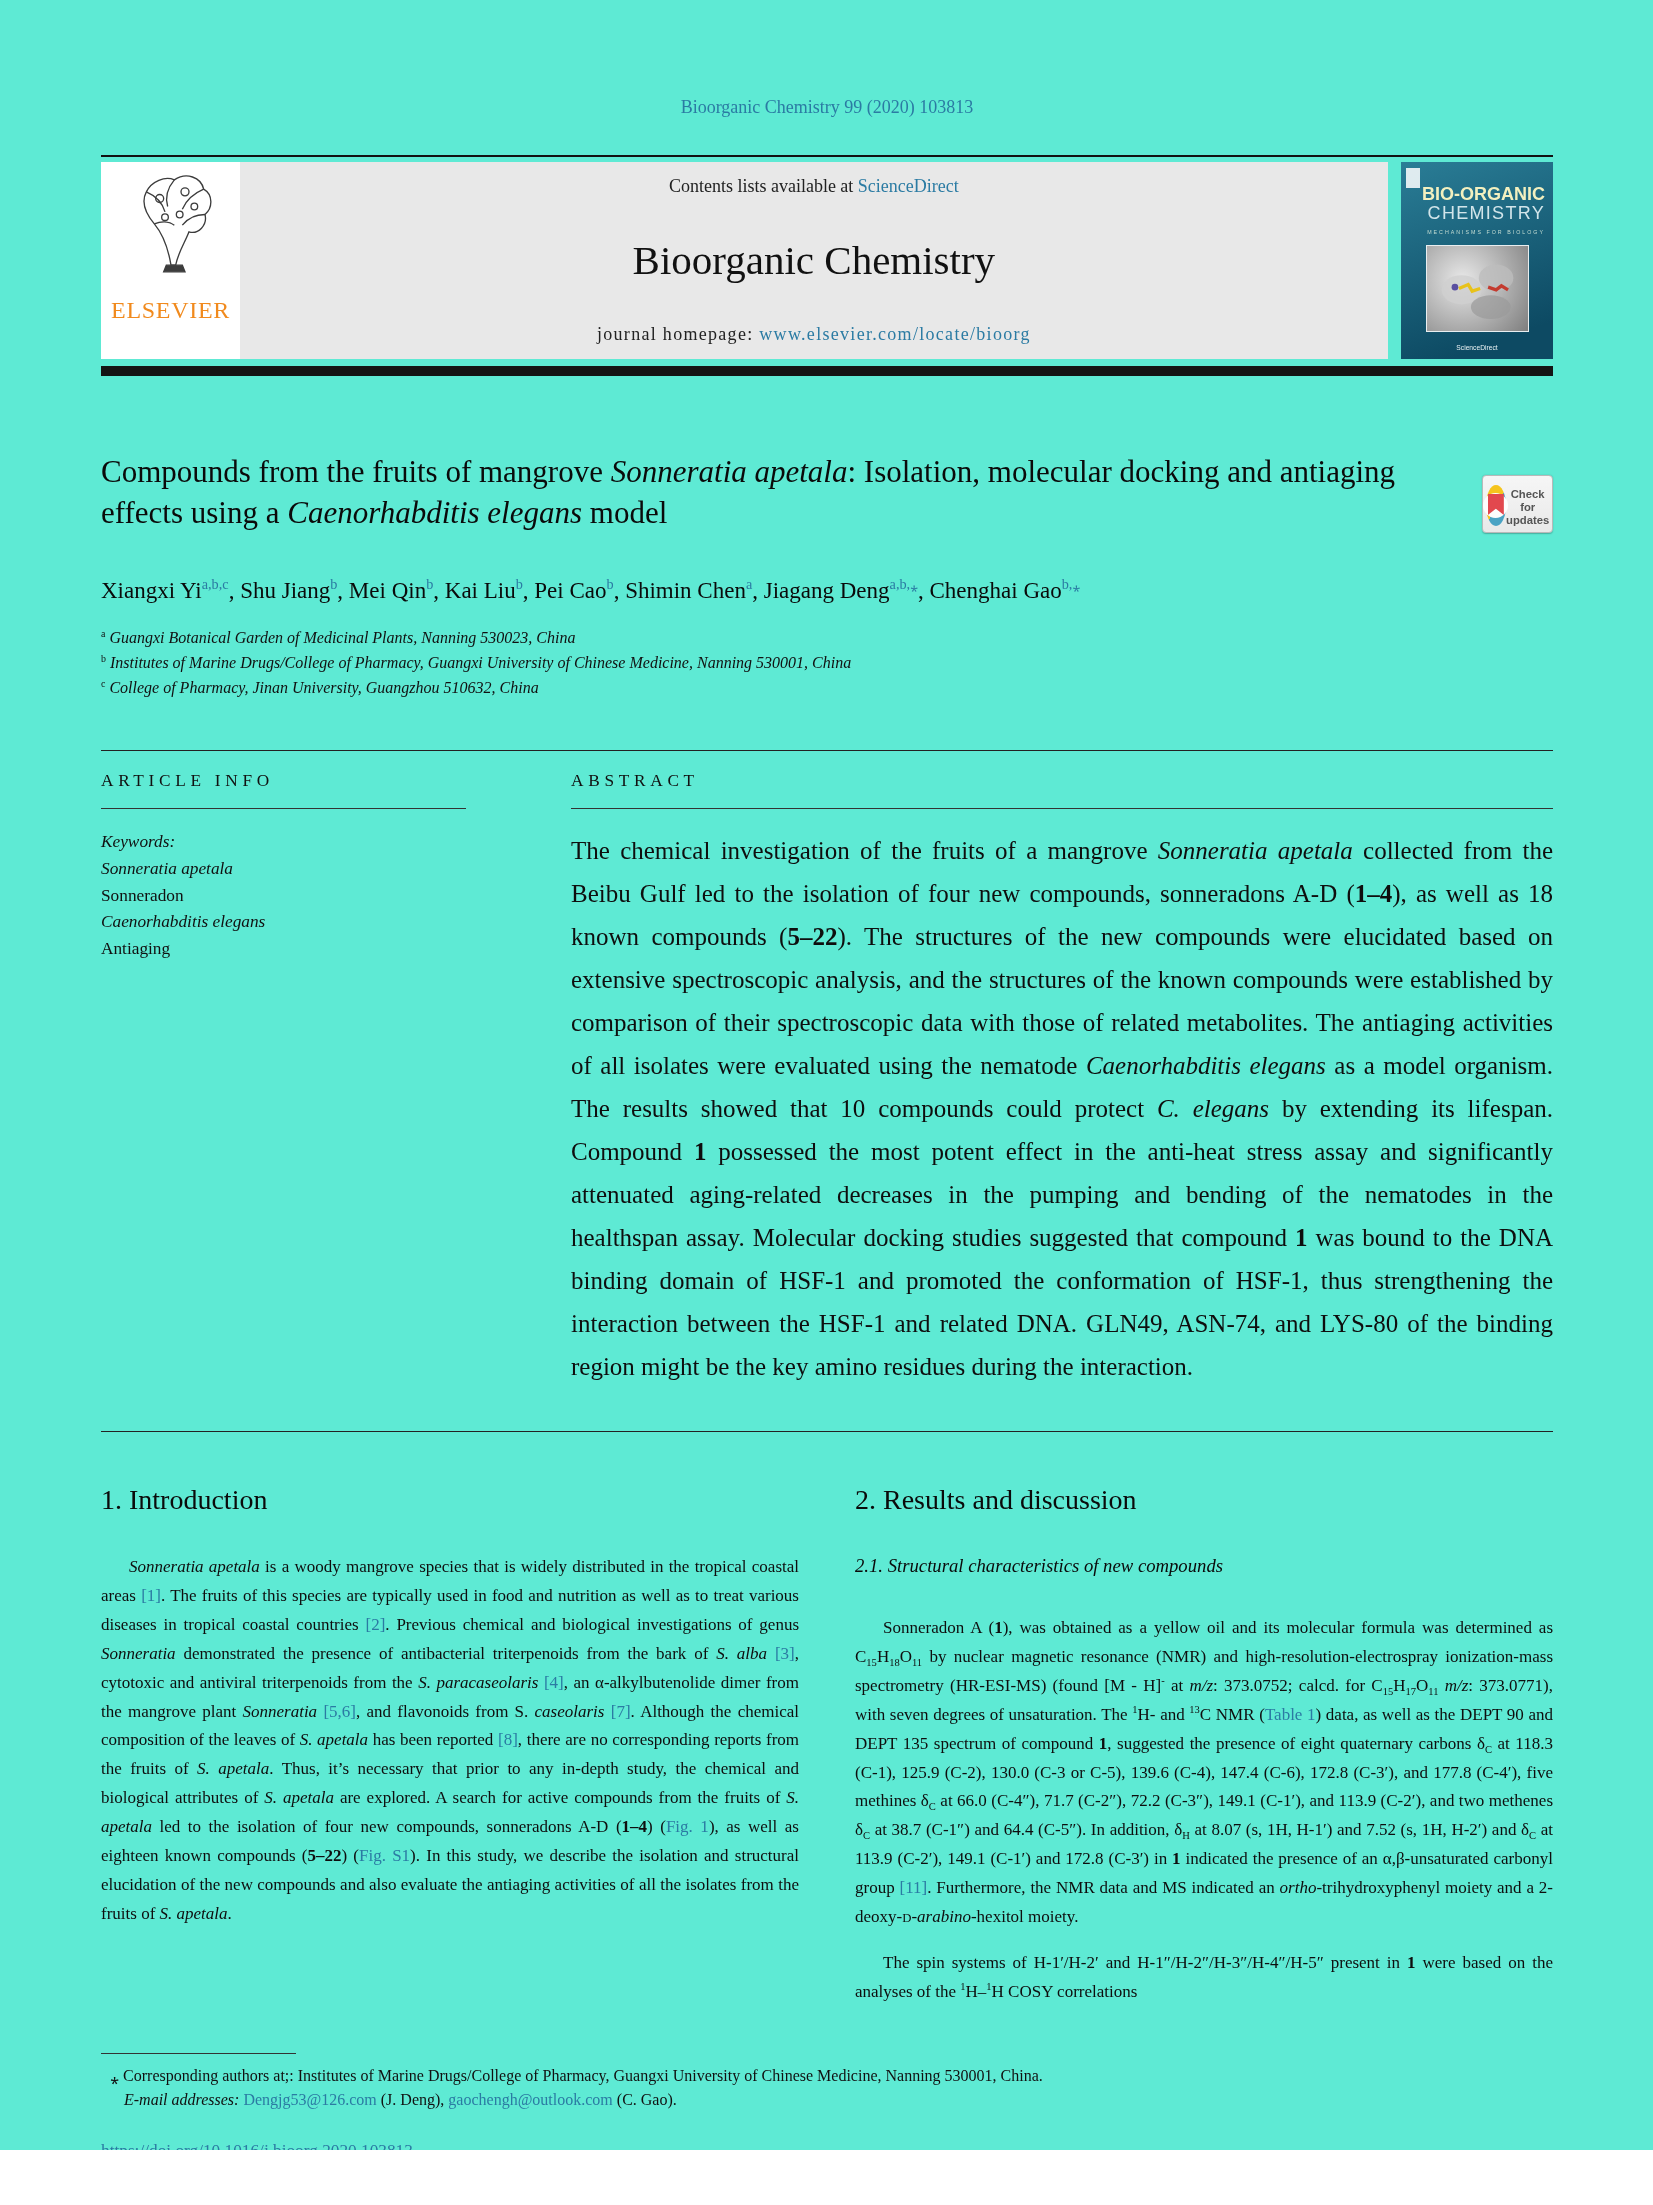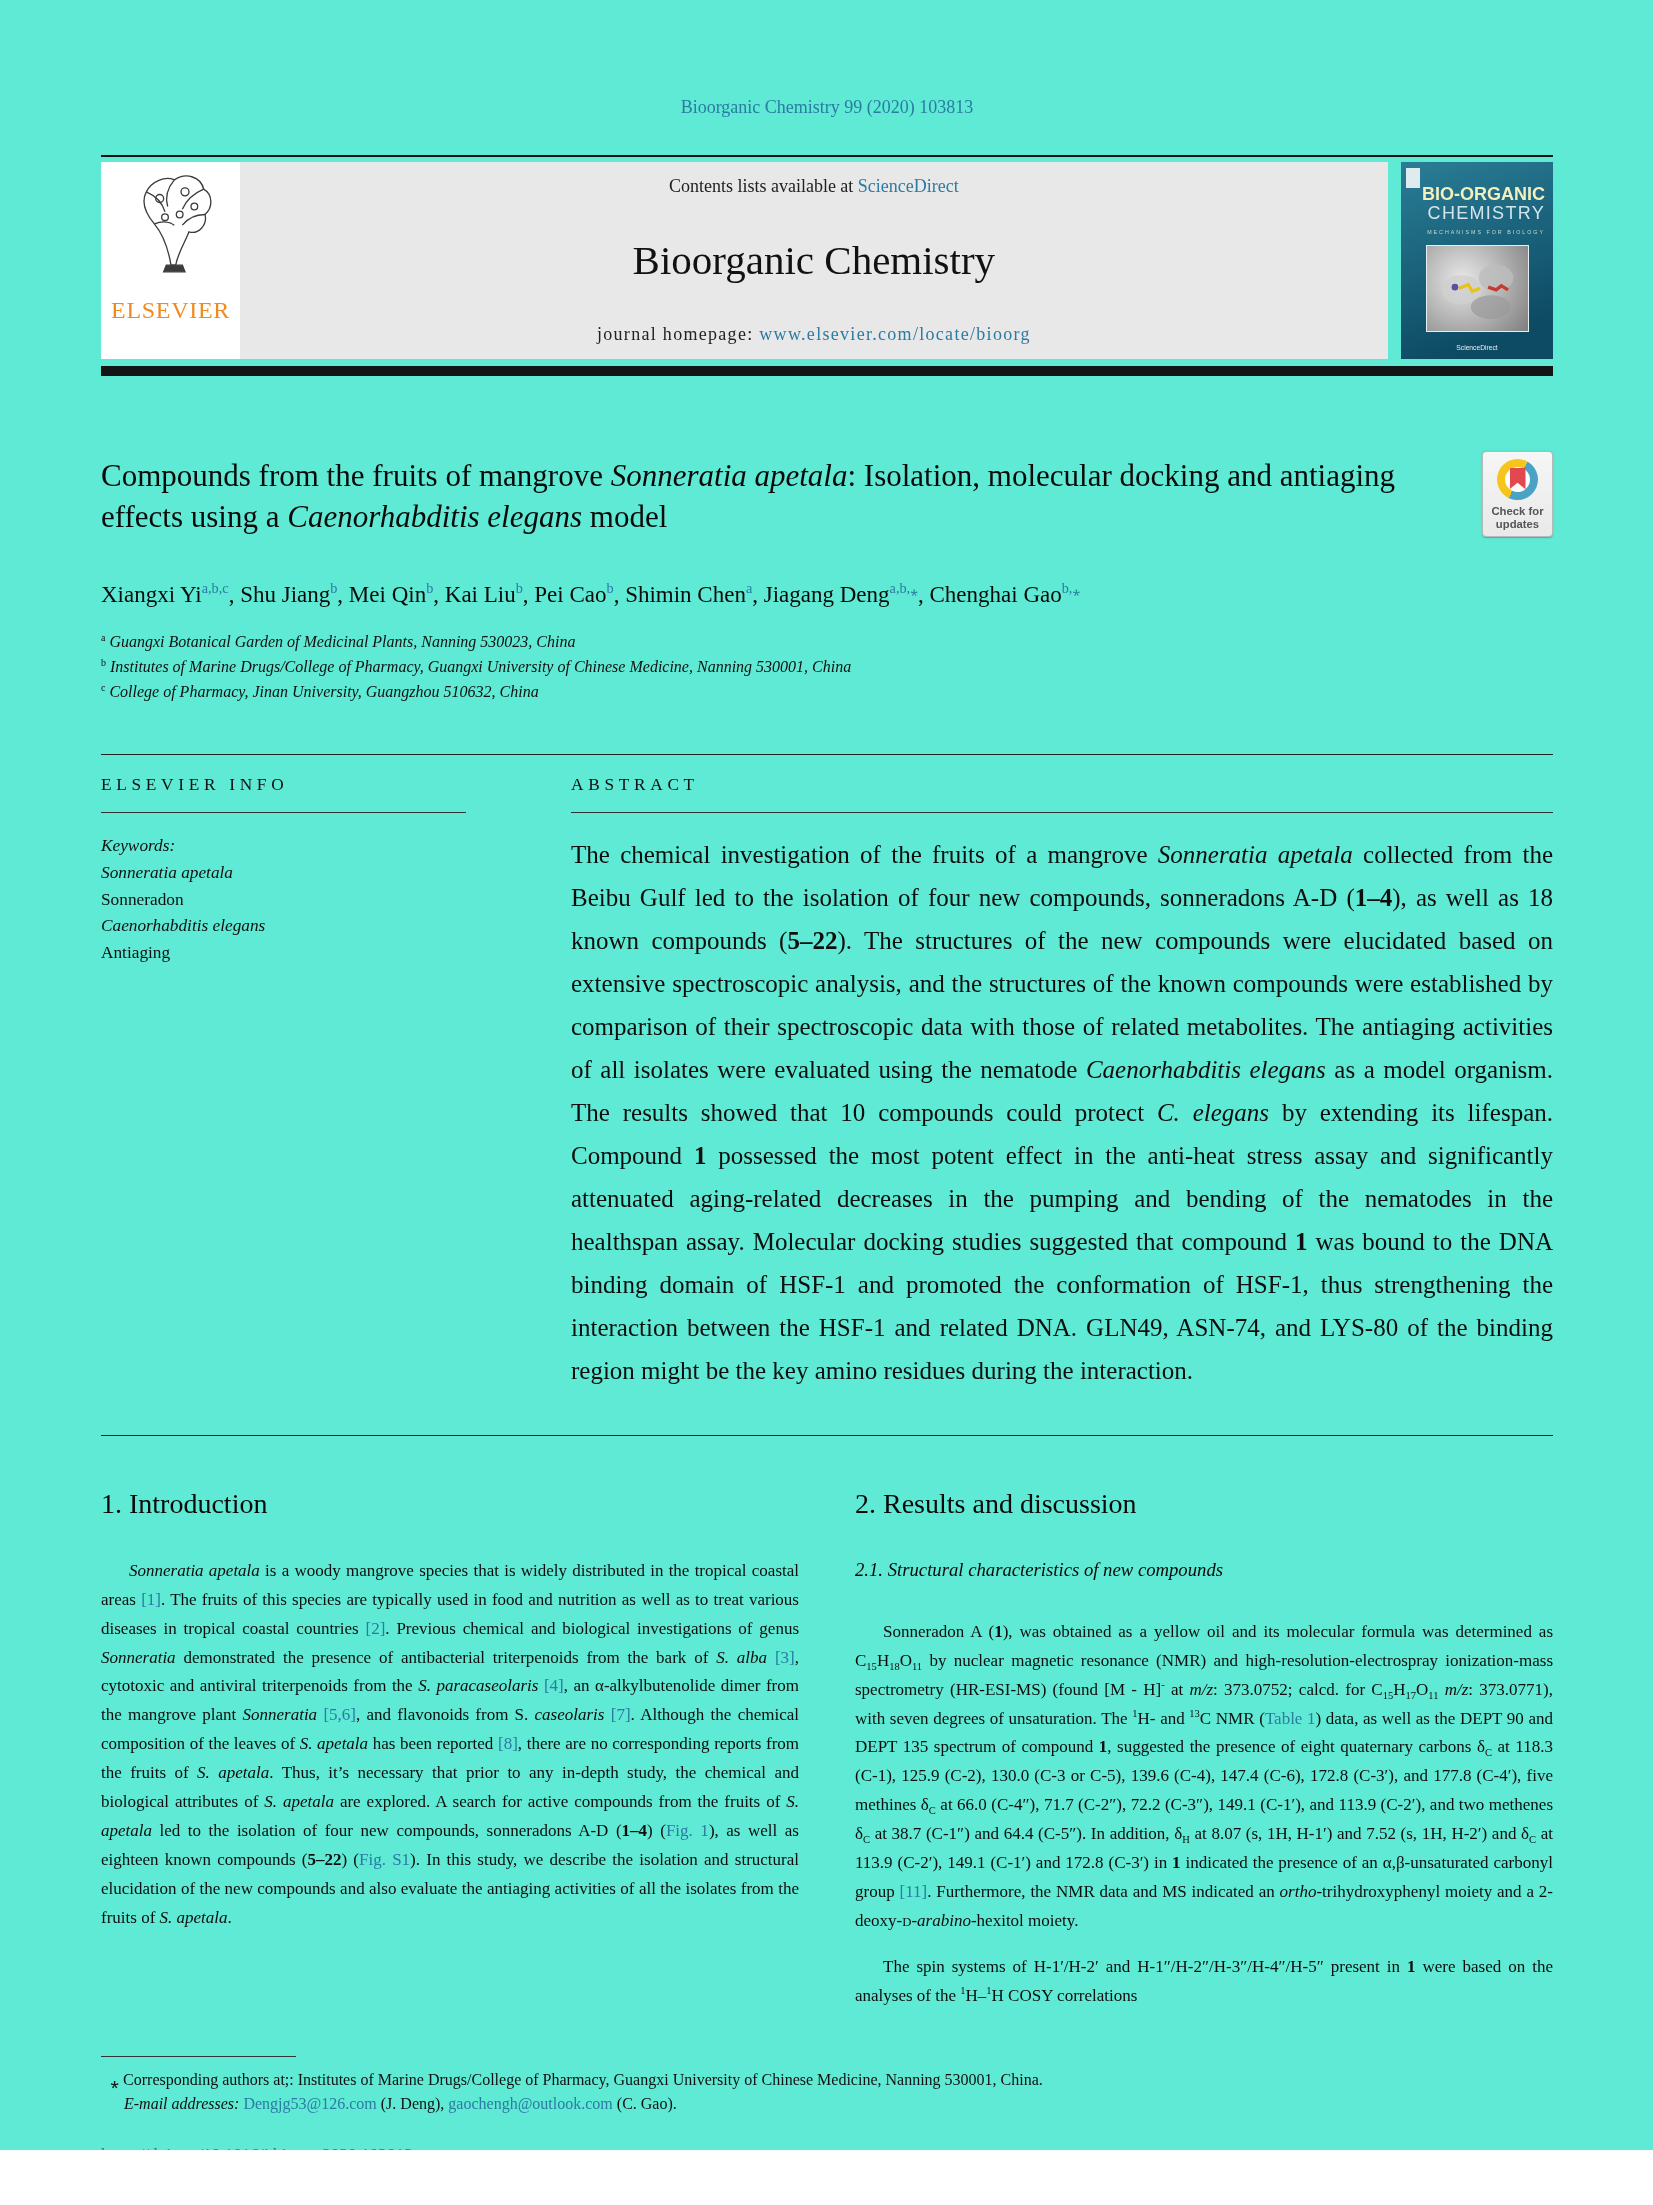--- a/index.html
+++ b/index.html
@@ -103,21 +103,21 @@
     width:1300px;
     font-size:31px;
     line-height:1.33;
     color:#0a0a0a;
   }
   .badge{
     width:71px;
     border:0.7px solid #b9b9b9;
     border-radius:4px;
     background:linear-gradient(#f6f6f6,#e9e9e9);
-    display:flex;flex-direction:column;align-items:center;
+    display:flex;flex-direction:row;align-items:center;
     padding:6.7px 2.7px 5.3px 2.7px;
     box-sizing:border-box;
     box-shadow:0 0.7px 1.3px rgba(0,0,0,.25);
   }
   .badge-circle{
     width:41px;height:41px;border-radius:50%;
     background:conic-gradient(from 205deg, var(--badge-yellow) 0deg 185deg, var(--badge-blue) 185deg 360deg);
     position:relative;
     display:flex;align-items:center;justify-content:center;
   }
@@ -291,21 +291,21 @@
   <div class="authors"><span>Xiangxi Yi</span><sup class="run-sup run-link">a,b,c</sup><span>, Shu Jiang</span><sup class="run-sup run-link">b</sup><span>, Mei Qin</span><sup class="run-sup run-link">b</sup><span>, Kai Liu</span><sup class="run-sup run-link">b</sup><span>, Pei Cao</span><sup class="run-sup run-link">b</sup><span>, Shimin Chen</span><sup class="run-sup run-link">a</sup><span>, Jiagang Deng</span><sup class="run-sup run-link">a,b,⁎</sup><span>, Chenghai Gao</span><sup class="run-sup run-link">b,⁎</sup></div>
 
   <div class="affiliations">
     <div class="affiliation"><sup class="run-sup">a</sup><span class="run-i"> Guangxi Botanical Garden of Medicinal Plants, Nanning 530023, China</span></div>
     <div class="affiliation"><sup class="run-sup">b</sup><span class="run-i"> Institutes of Marine Drugs/College of Pharmacy, Guangxi University of Chinese Medicine, Nanning 530001, China</span></div>
     <div class="affiliation"><sup class="run-sup">c</sup><span class="run-i"> College of Pharmacy, Jinan University, Guangzhou 510632, China</span></div>
   </div>
 
   <div class="info-abstract">
     <div class="info-col">
-      <div class="col-heading">ELSEVIER INFO</div>
+      <div class="col-heading">ARTICLE INFO</div>
       <hr class="col-rule">
       <div class="kw-label">Keywords:</div>
       <ul class="kw-list">
         <li class="kw-item"><span class="run-i">Sonneratia apetala</span></li>
         <li class="kw-item"><span>Sonneradon</span></li>
         <li class="kw-item"><span class="run-i">Caenorhabditis elegans</span></li>
         <li class="kw-item"><span>Antiaging</span></li>
       </ul>
     </div>
     <div class="abs-col">

